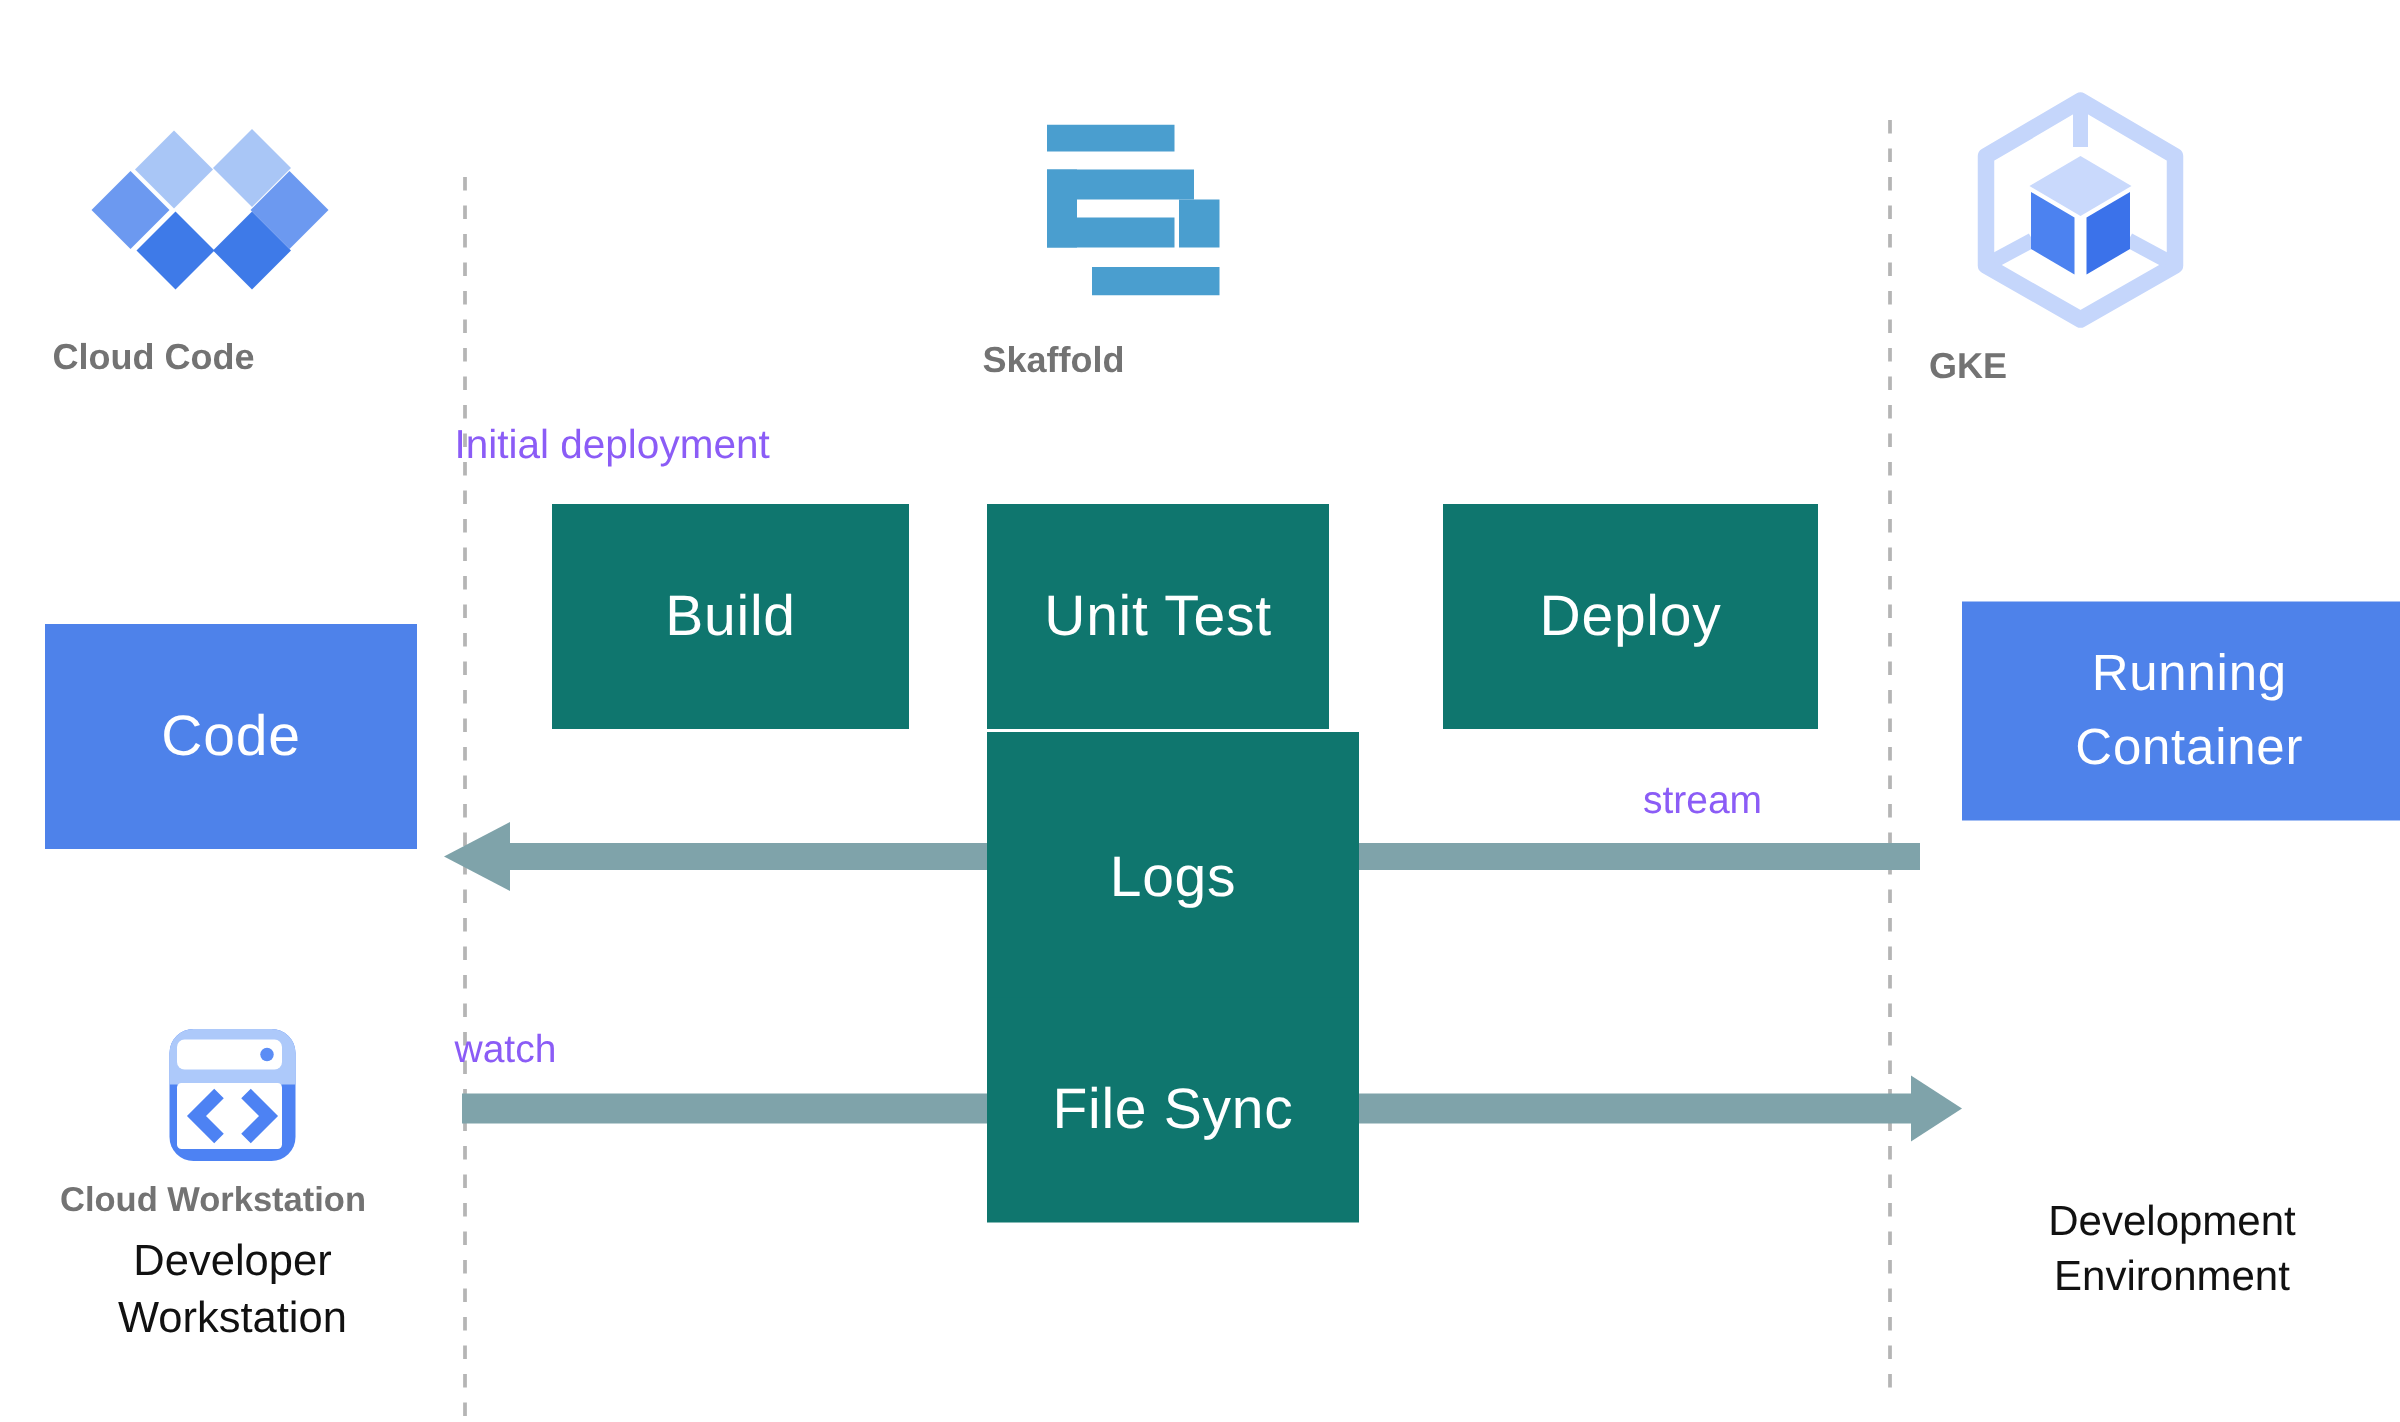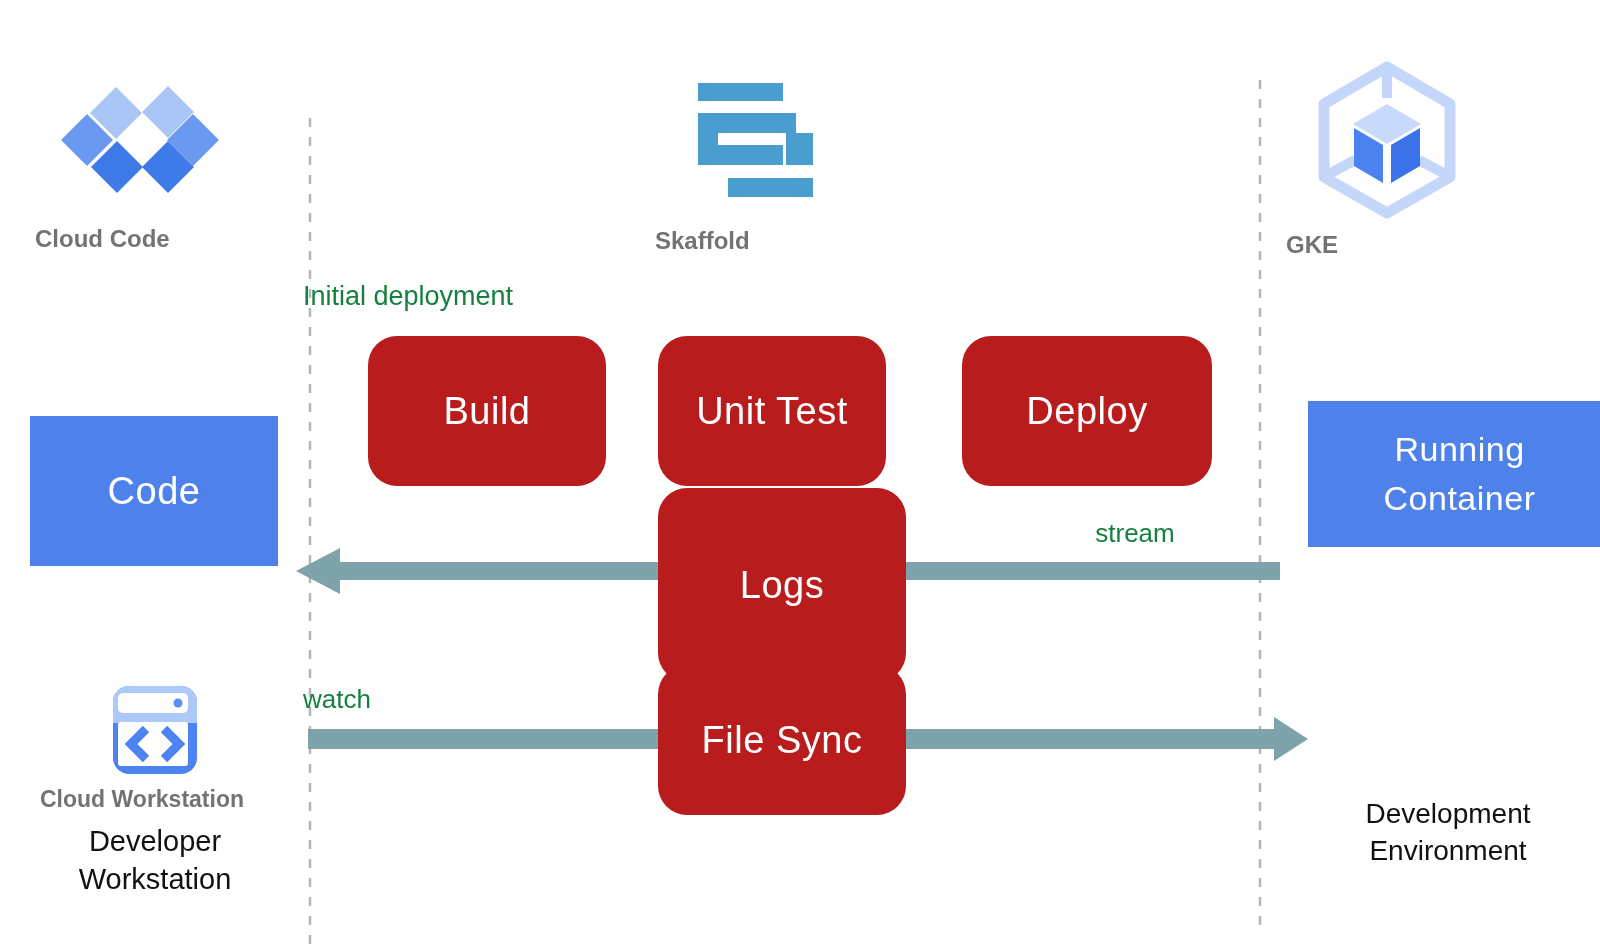--- a/index.html
+++ b/index.html
@@ -7,26 +7,26 @@
     position:relative;width:1600px;height:948px;background:#ffffff;overflow:hidden;
     font-family:"Liberation Sans", sans-serif;
   }
   .abs{position:absolute;}
   svg{display:block;}
   .box{
     position:absolute;display:flex;align-items:center;justify-content:center;
     color:#ffffff;font-size:38px;letter-spacing:0.5px;text-align:center;
   }
   .box.blue{background:#4e82ea;}
-  .box.teal{background:#b91c1c;border-radius:29px;}
+  .box.teal{background:#0f766e;}
   .box.two-line{font-size:34px;line-height:1.45;padding:0 28px;}
   .caption{
     position:absolute;color:#737373;font-weight:bold;font-size:24px;
   }
-  .note{position:absolute;color:#15803d;font-size:27px;}
+  .note{position:absolute;color:#8b5cf6;font-size:27px;}
   .zone-label{
     position:absolute;color:#111111;font-size:29px;line-height:1.32;text-align:center;
   }
 </style>
 </head>
 <body>
 
 <div id="stage">
 
   <svg class="abs" style="left:0;top:0" width="1600" height="948" viewBox="0 0 1600 948">

